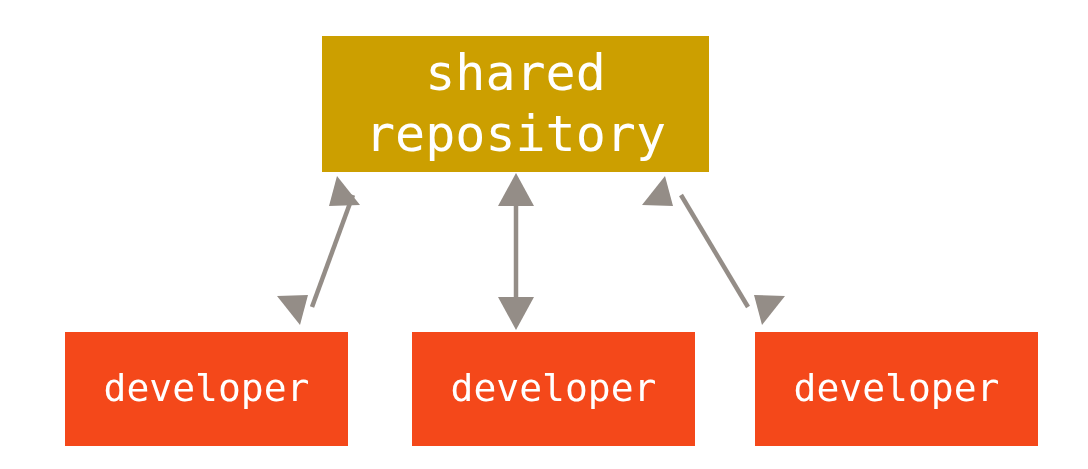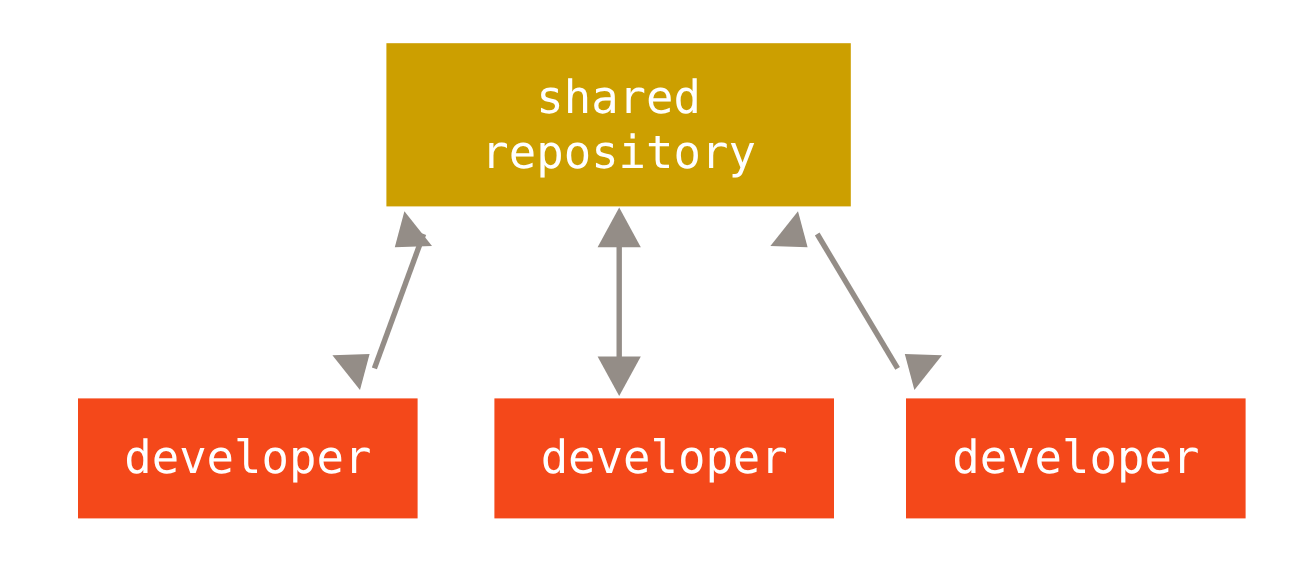--- a/index.html
+++ b/index.html
@@ -30,31 +30,31 @@
     letter-spacing: 0px;
     box-sizing: border-box;
     user-select: none;
   }
   #repo-box {
     left: 322px;
     top: 36px;
     width: 387px;
     height: 136px;
     background: #cc9f00;
-    font-size: 38px;
+    font-size: 50px;
     line-height: 1.22;
     justify-content: center;
   }
   #repo-box .node-label {
     white-space: pre-line;
   }
   .developer-box {
     top: 332px;
     width: 283px;
-    height: 100px;
+    height: 114px;
     background: #f4481a;
     font-size: 38px;
     line-height: 1.2;
   }
   #developer-box-1 { left: 65px; }
   #developer-box-2 { left: 412px; }
   #developer-box-3 { left: 755px; }
 
   #arrow-layer {
     position: absolute;

